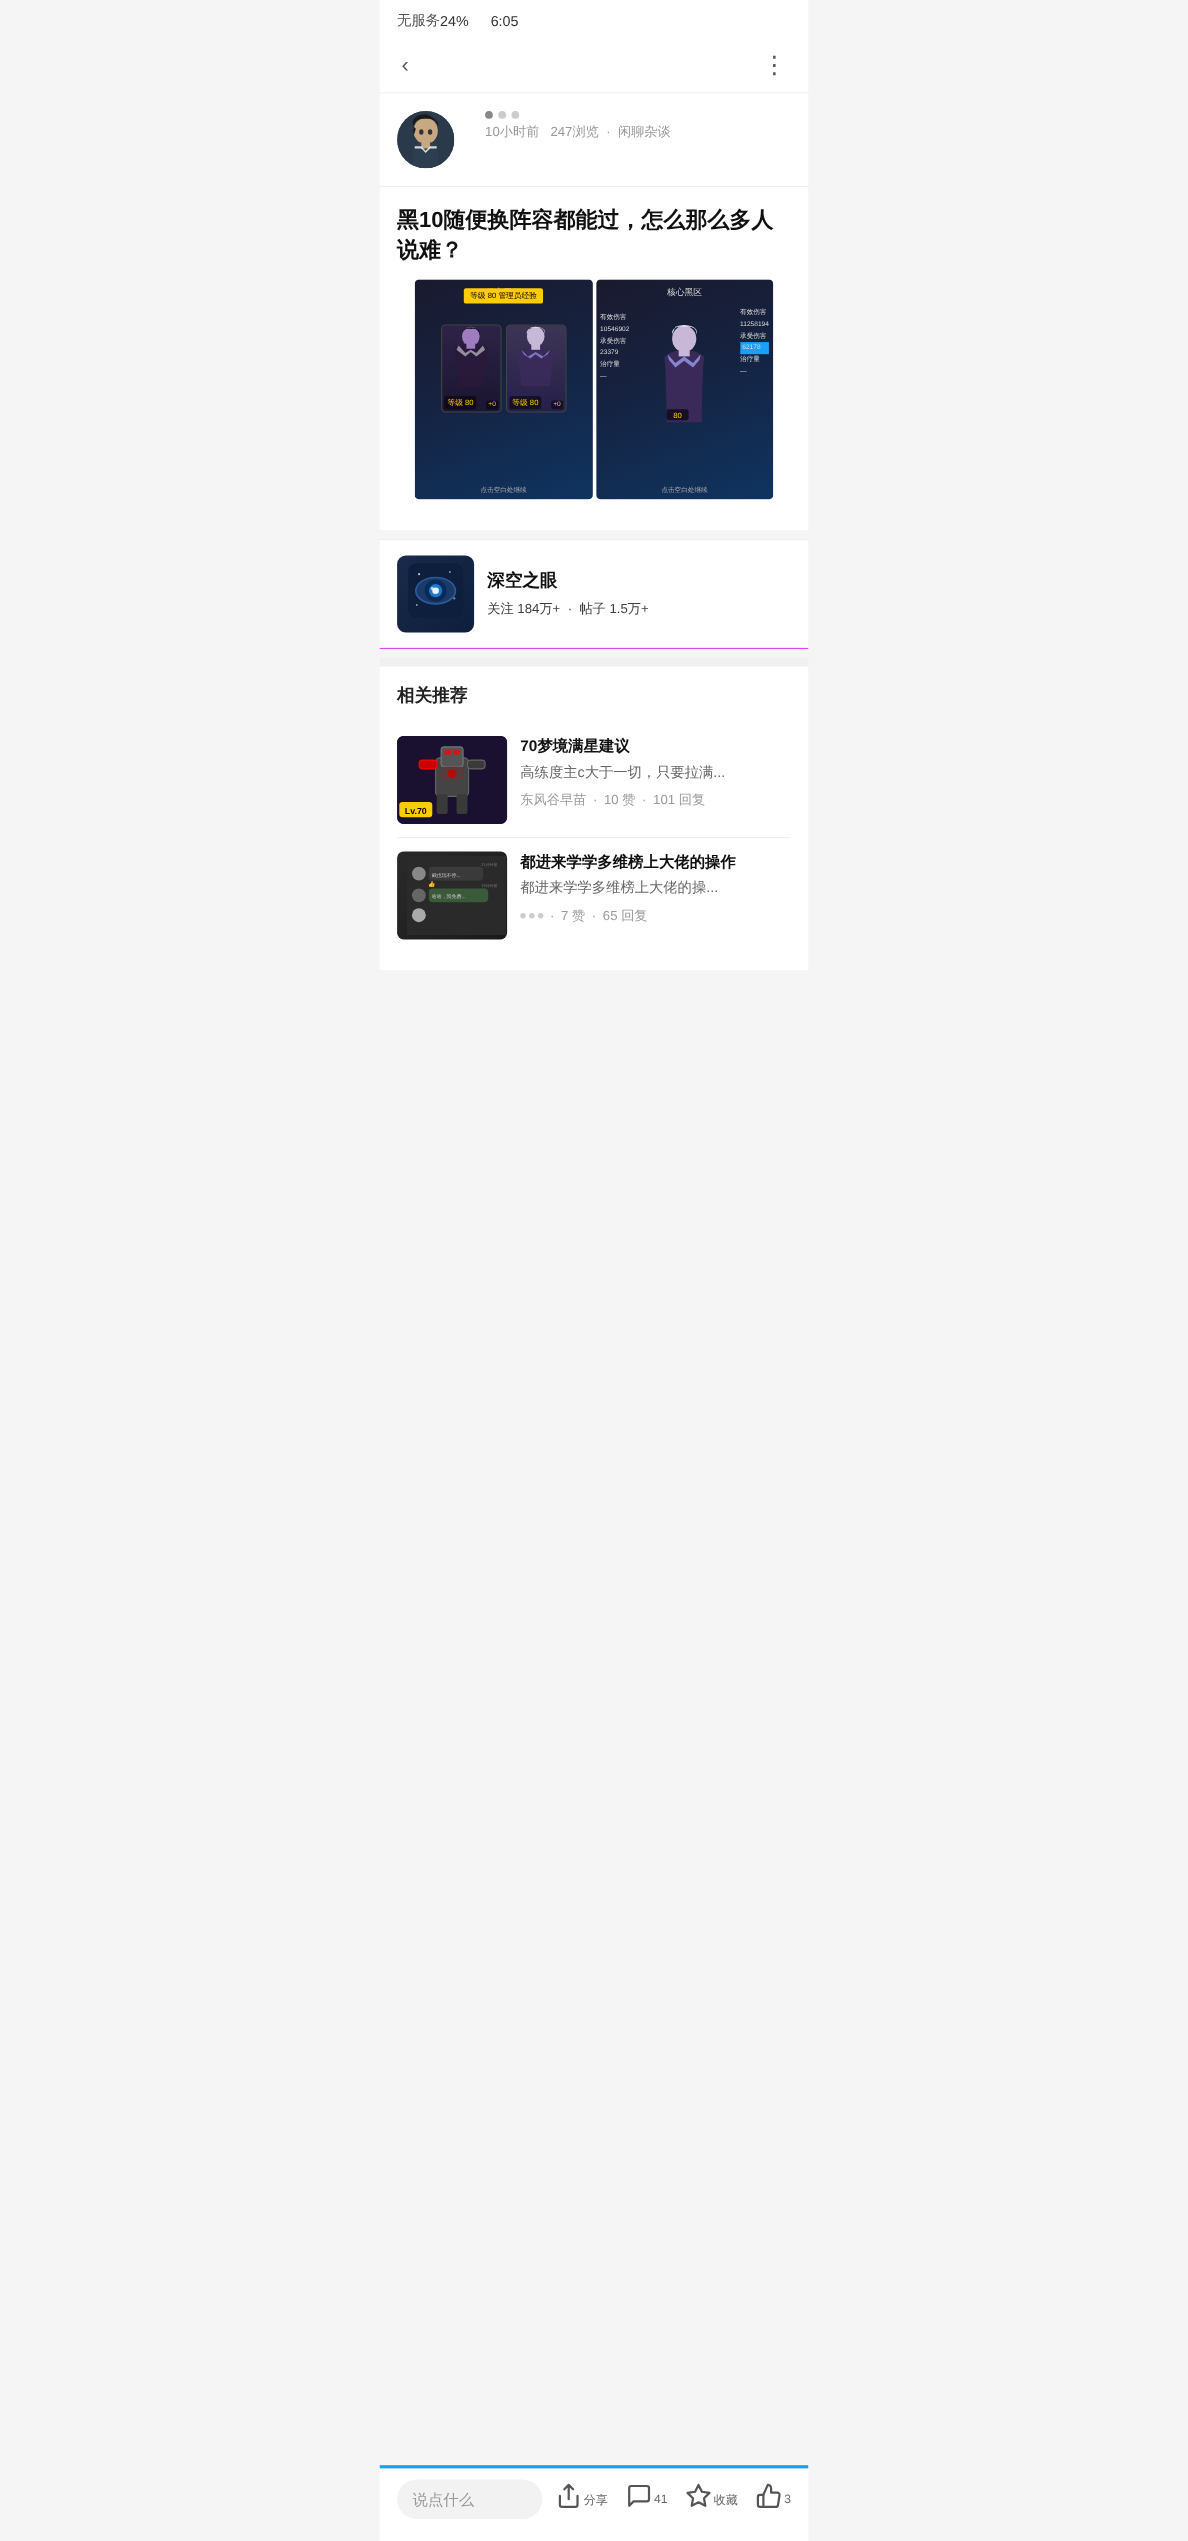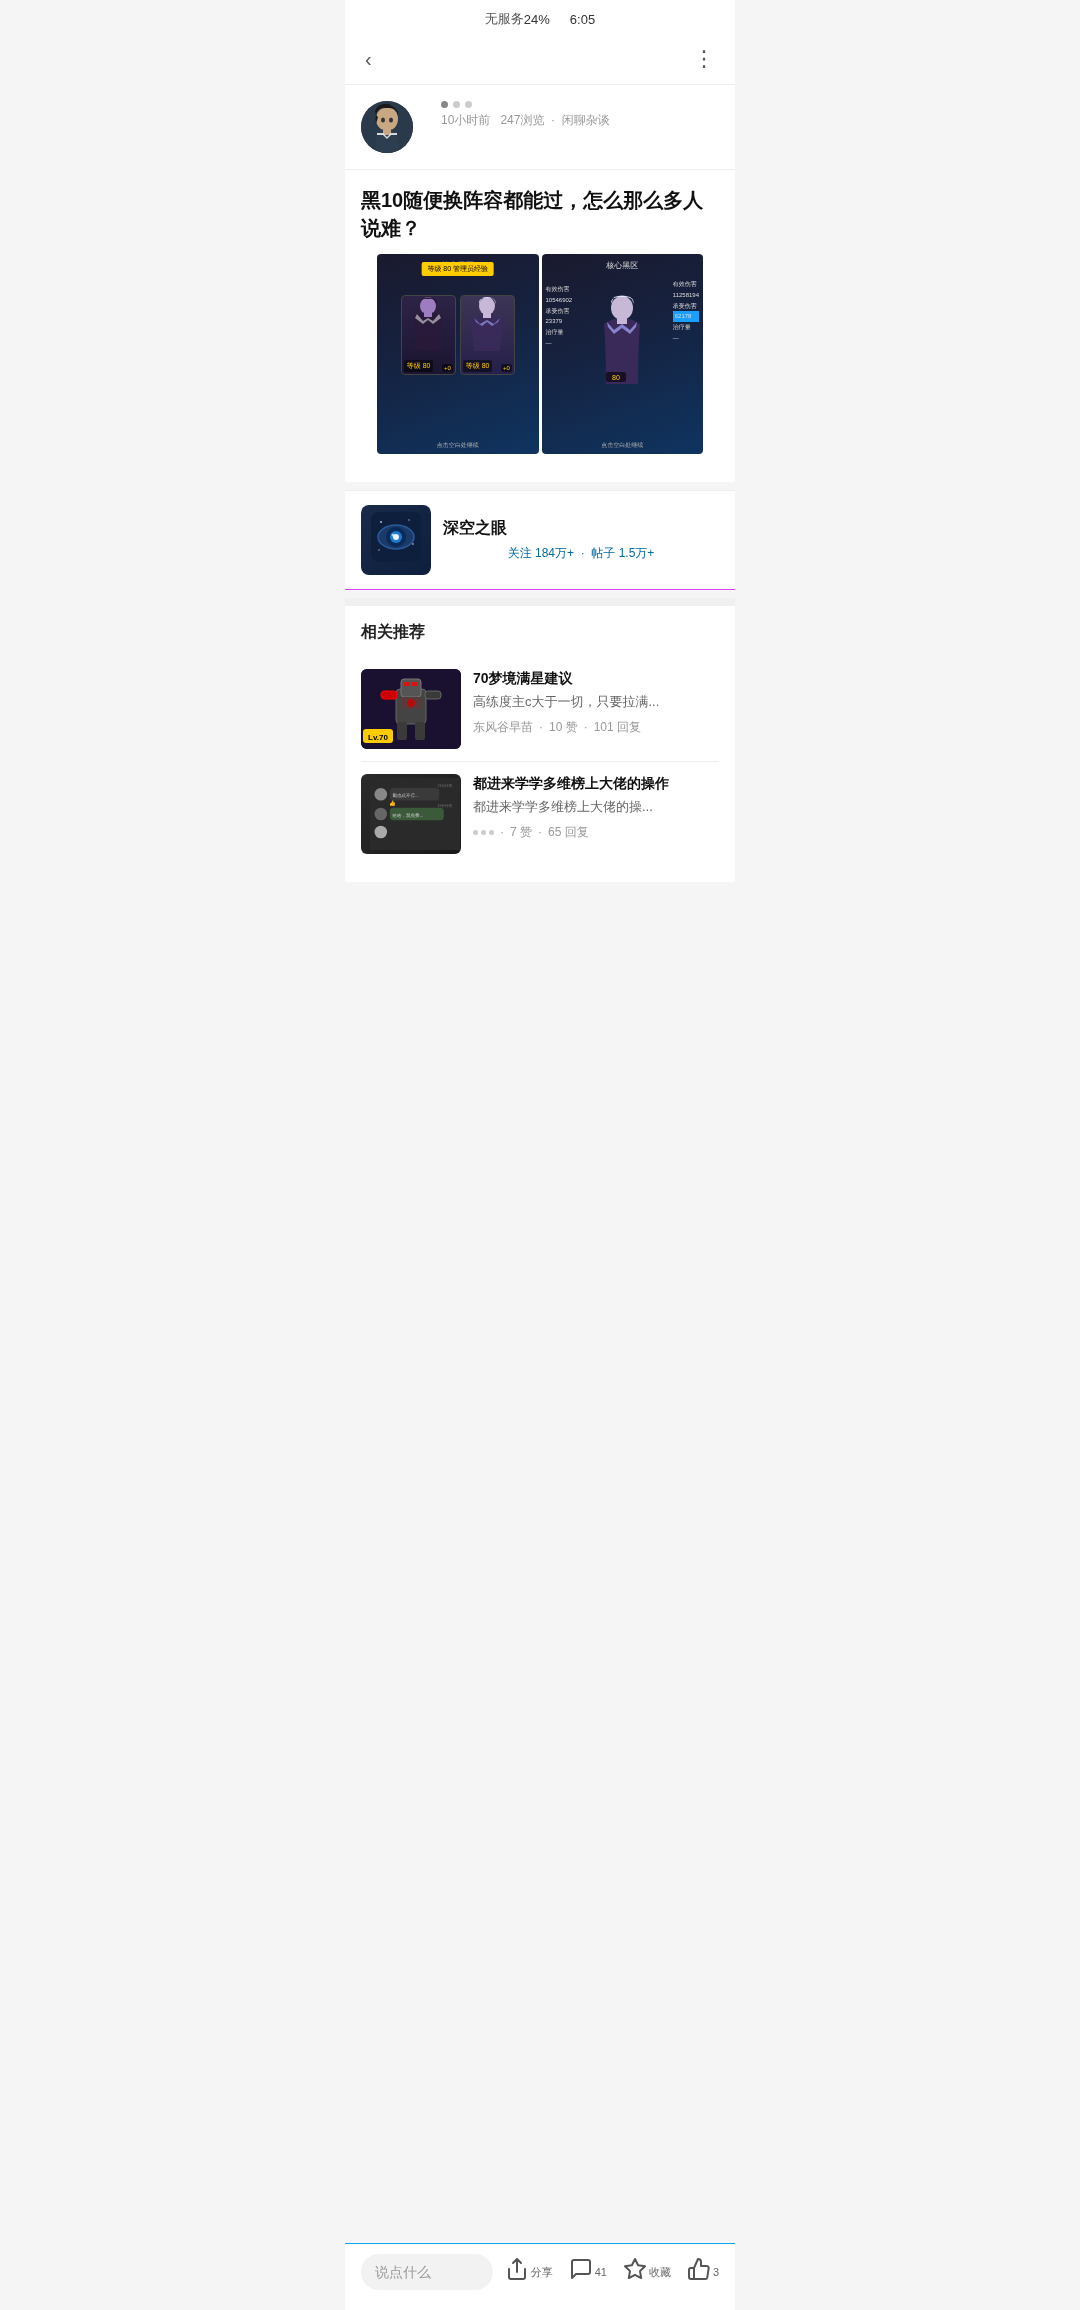--- a/index.html
+++ b/index.html
@@ -10,21 +10,21 @@
       width: 390px;
       margin: 0 auto;
       font-size: 14px;
       color: #222;
     }
 
     
     .status-bar {
       background: #fff;
       display: flex;
-      justify-content: center;
+      justify-content: flex-start;
       align-items: center;
       padding: 10px 16px 6px;
       font-size: 13px;
       color: #333;
     }
     .status-left { font-size: 13px; color: #555; }
     .status-right { display: flex; align-items: center; gap: 20px; font-size: 13px; }
 
     
     .nav-bar {
@@ -239,22 +239,21 @@
     }
     .forum-info { flex: 1; }
     .forum-name {
       font-size: 16px;
       font-weight: 600;
       color: #111;
       margin-bottom: 6px;
     }
     .forum-stats {
       font-size: 12px;
-      color: #0369a1;
-      text-align: center;
+      color: #404040;
     }
 
     
     .section-sep {
       height: 8px;
       background: #f0f0f0;
     }
 
     
     .related-section {
@@ -331,21 +330,21 @@
     .rdot { width: 5px; height: 5px; border-radius: 50%; background: #ccc; }
 
     
     .bottom-bar {
       position: fixed;
       bottom: 0;
       left: 50%;
       transform: translateX(-50%);
       width: 390px;
       background: #fff;
-      border-top: 1px solid #0ea5e9;
+      border-top: 3px solid #0ea5e9;
       padding: 10px 16px 20px;
       display: flex;
       align-items: center;
       gap: 0;
     }
     .comment-input {
       flex: 1;
       height: 36px;
       background: #f2f2f2;
       border-radius: 18px;

